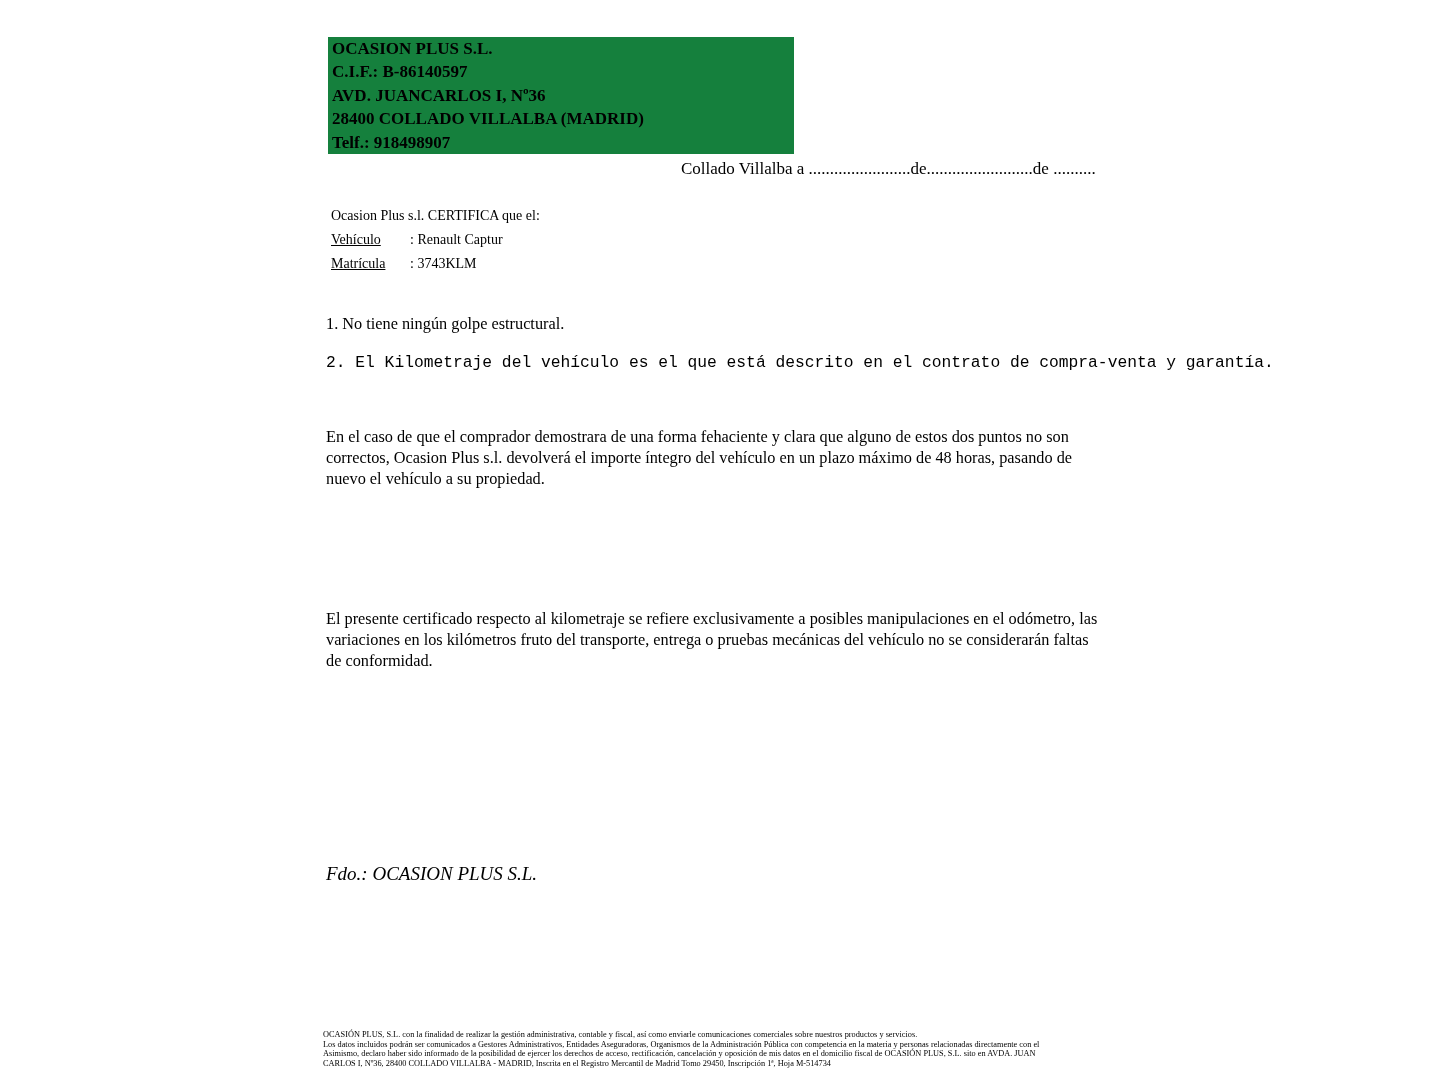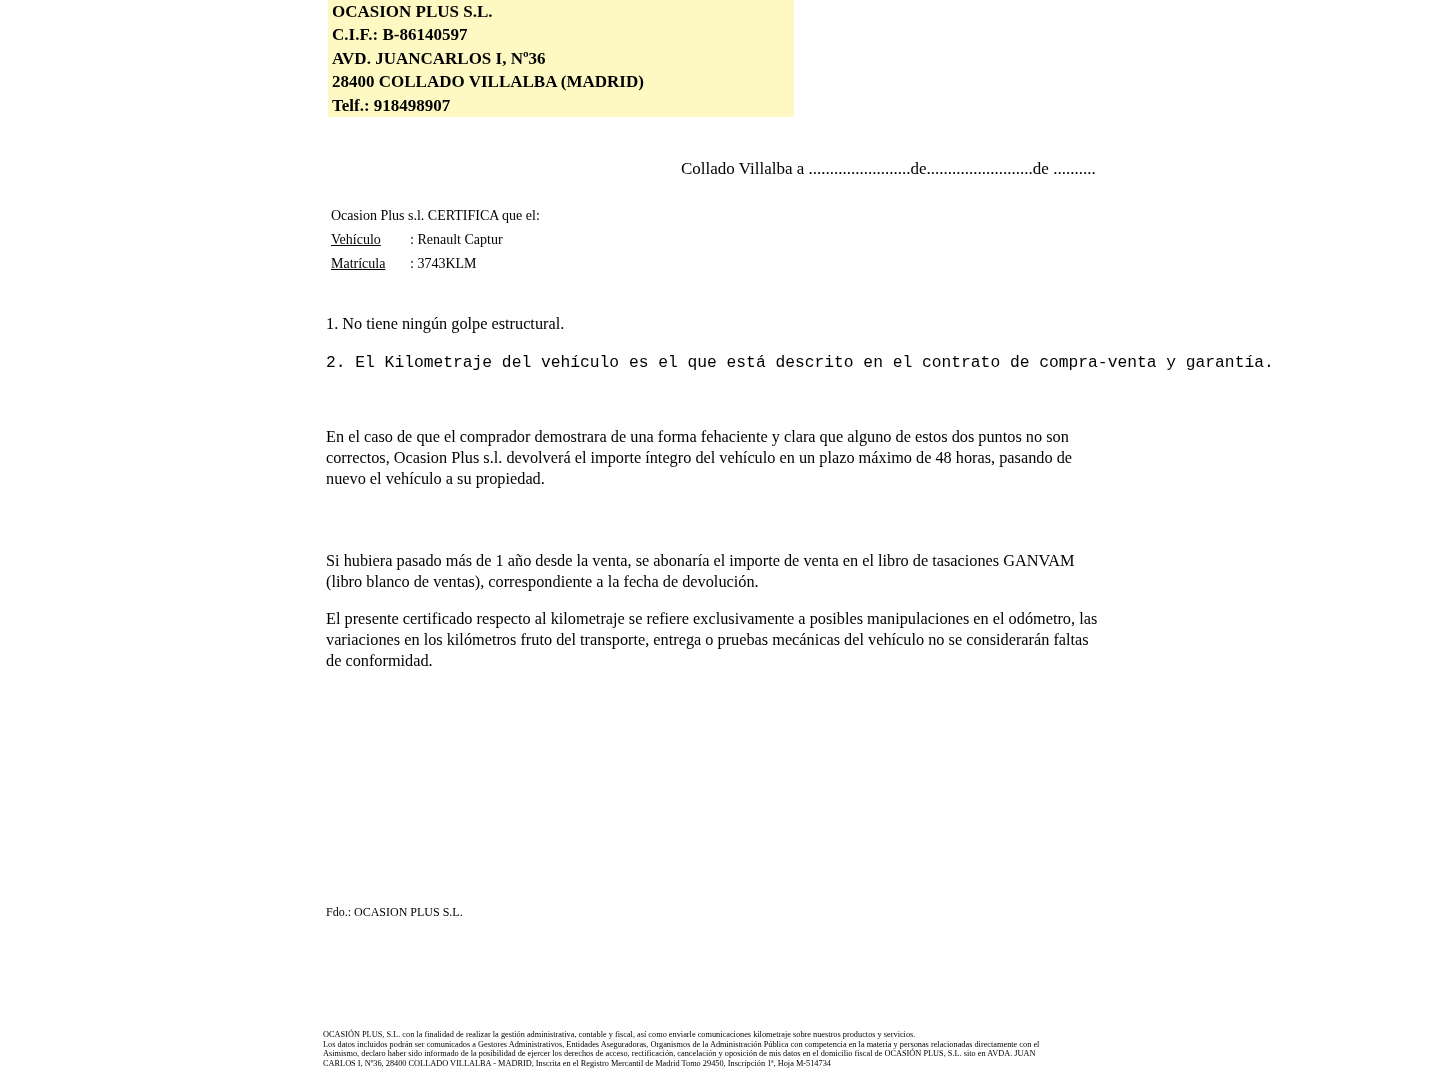--- a/index.html
+++ b/index.html
@@ -62,63 +62,63 @@
     font-size: 16.3px;
     line-height: 21px;
     margin: 0;
   }
   .para1 { top: 412px; margin-top: 14px; }
   .para2 { top: 508px; }
   .para3 { top: 550px; }
   .para4 { top: 608px; }
   .signature {
     position: absolute;
-    left: 3px; top: 905px;
-    font-size: 12px;
+    left: 3px; top: 863px;
+    font-size: 19px;
     white-space: nowrap;
+    font-style: italic;
   }
   .legal {
     position: absolute;
     left: 0; top: 1030px;
     width: 800px;
     font-size: 8.3px;
     line-height: 9.7px;
   }
   .legal-line { white-space: nowrap; }
 </style>
 </head>
 <body>
 
 <div class="doc">
 
-  <div class="letterhead" style="background: #fef9c3;">
+  <div class="letterhead" style="background: #15803d; margin-top: 37px;">
     <div>OCASION PLUS S.L.</div>
     <div>C.I.F.: B-86140597</div>
     <div>AVD. JUANCARLOS I, Nº36</div>
     <div>28400 COLLADO VILLALBA (MADRID)</div>
     <div>Telf.: 918498907</div>
   </div>
 
   <div class="dateline">Collado Villalba a ........................de.........................de ..........</div>
 
   <div class="certify">
     <div>Ocasion Plus s.l. CERTIFICA que el:</div>
     <div><span class="lbl">Vehículo</span><span>: Renault Captur</span></div>
     <div><span class="lbl">Matrícula</span><span>: 3743KLM</span></div>
   </div>
 
   <div class="point point1">1. No tiene ningún golpe estructural.</div>
   <div class="point point2">2. El Kilometraje del vehículo es el que está descrito en el contrato de compra-venta y garantía.</div>
 
   <p class="para para1">En el caso de que el comprador demostrara de una forma fehaciente y clara que alguno de estos dos puntos no son correctos, Ocasion Plus s.l. devolverá el importe íntegro del vehículo en un plazo máximo de 48 horas, pasando de nuevo el vehículo a su propiedad.</p>
-  <p class="para para3">Si hubiera pasado más de 1 año desde la venta, se abonaría el importe de venta en el libro de tasaciones GANVAM (libro blanco de ventas), correspondiente a la fecha de devolución.</p>
   <p class="para para4">El presente certificado respecto al kilometraje se refiere exclusivamente a posibles manipulaciones en el odómetro, las variaciones en los kilómetros fruto del transporte, entrega o pruebas mecánicas del vehículo no se considerarán faltas de conformidad.</p>
 
   <div class="signature">Fdo.: OCASION PLUS S.L.</div>
 
   <div class="legal">
-    <div class="legal-line">OCASIÓN PLUS, S.L. con la finalidad de realizar la gestión administrativa, contable y fiscal, así como enviarle comunicaciones kilometraje sobre nuestros productos y servicios.</div>
+    <div class="legal-line">OCASIÓN PLUS, S.L. con la finalidad de realizar la gestión administrativa, contable y fiscal, así como enviarle comunicaciones comerciales sobre nuestros productos y servicios.</div>
     <div class="legal-line">Los datos incluidos podrán ser comunicados a Gestores Administrativos, Entidades Aseguradoras, Organismos de la Administración Pública con competencia en la materia y personas relacionadas directamente con el</div>
     <div class="legal-line">Asimismo, declaro haber sido informado de la posibilidad de ejercer los derechos de acceso, rectificación, cancelación y oposición de mis datos en el domicilio fiscal de OCASIÓN PLUS, S.L. sito en AVDA. JUAN</div>
     <div class="legal-line">CARLOS I, Nº36, 28400 COLLADO VILLALBA - MADRID, Inscrita en el Registro Mercantil de Madrid Tomo 29450, Inscripción 1ª, Hoja M-514734</div>
   </div>
 
 </div>
 
 </body></html>

